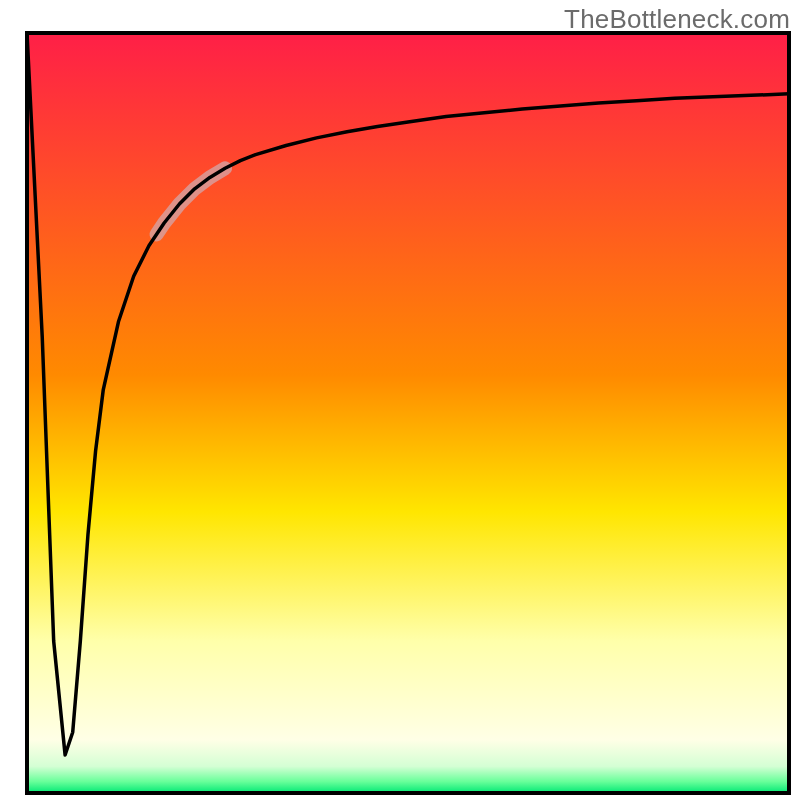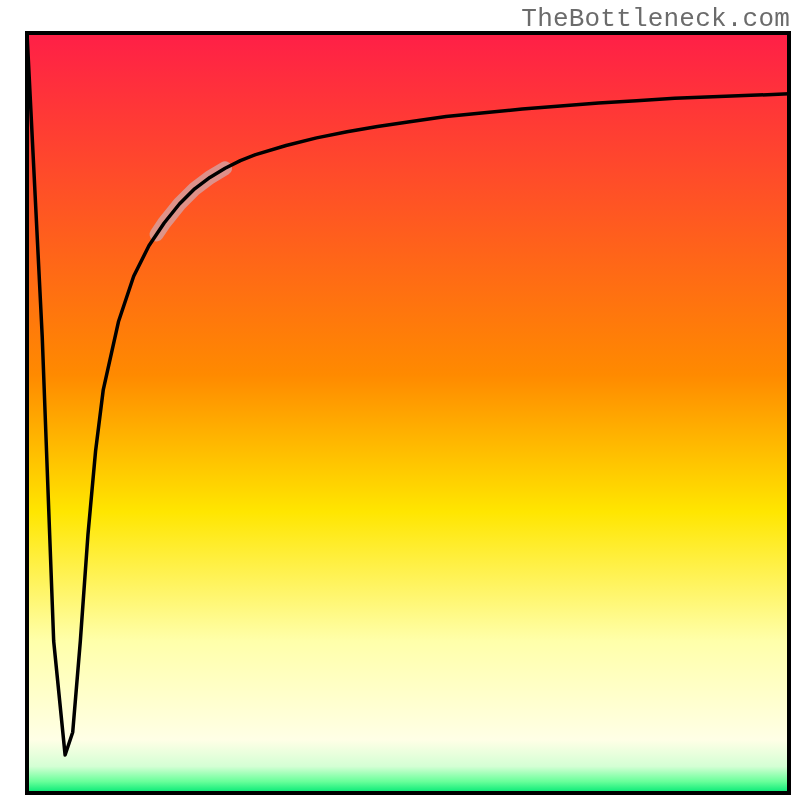--- a/index.html
+++ b/index.html
@@ -16,21 +16,21 @@
     width: 800px;
     height: 800px;
   }
   .watermark {
     position: absolute;
     top: 4px;
     right: 10px;
     font-size: 26px;
     color: #6b6b6b;
     letter-spacing: 0.2px;
-    font-family: Liberation Mono, monospace;
+    font-family: Liberation Sans, sans-serif;
     margin-left: 31px;
   }
   svg {
     position: absolute;
     left: 0;
     top: 0;
     width: 800px;
     height: 800px;
   }
 </style>

